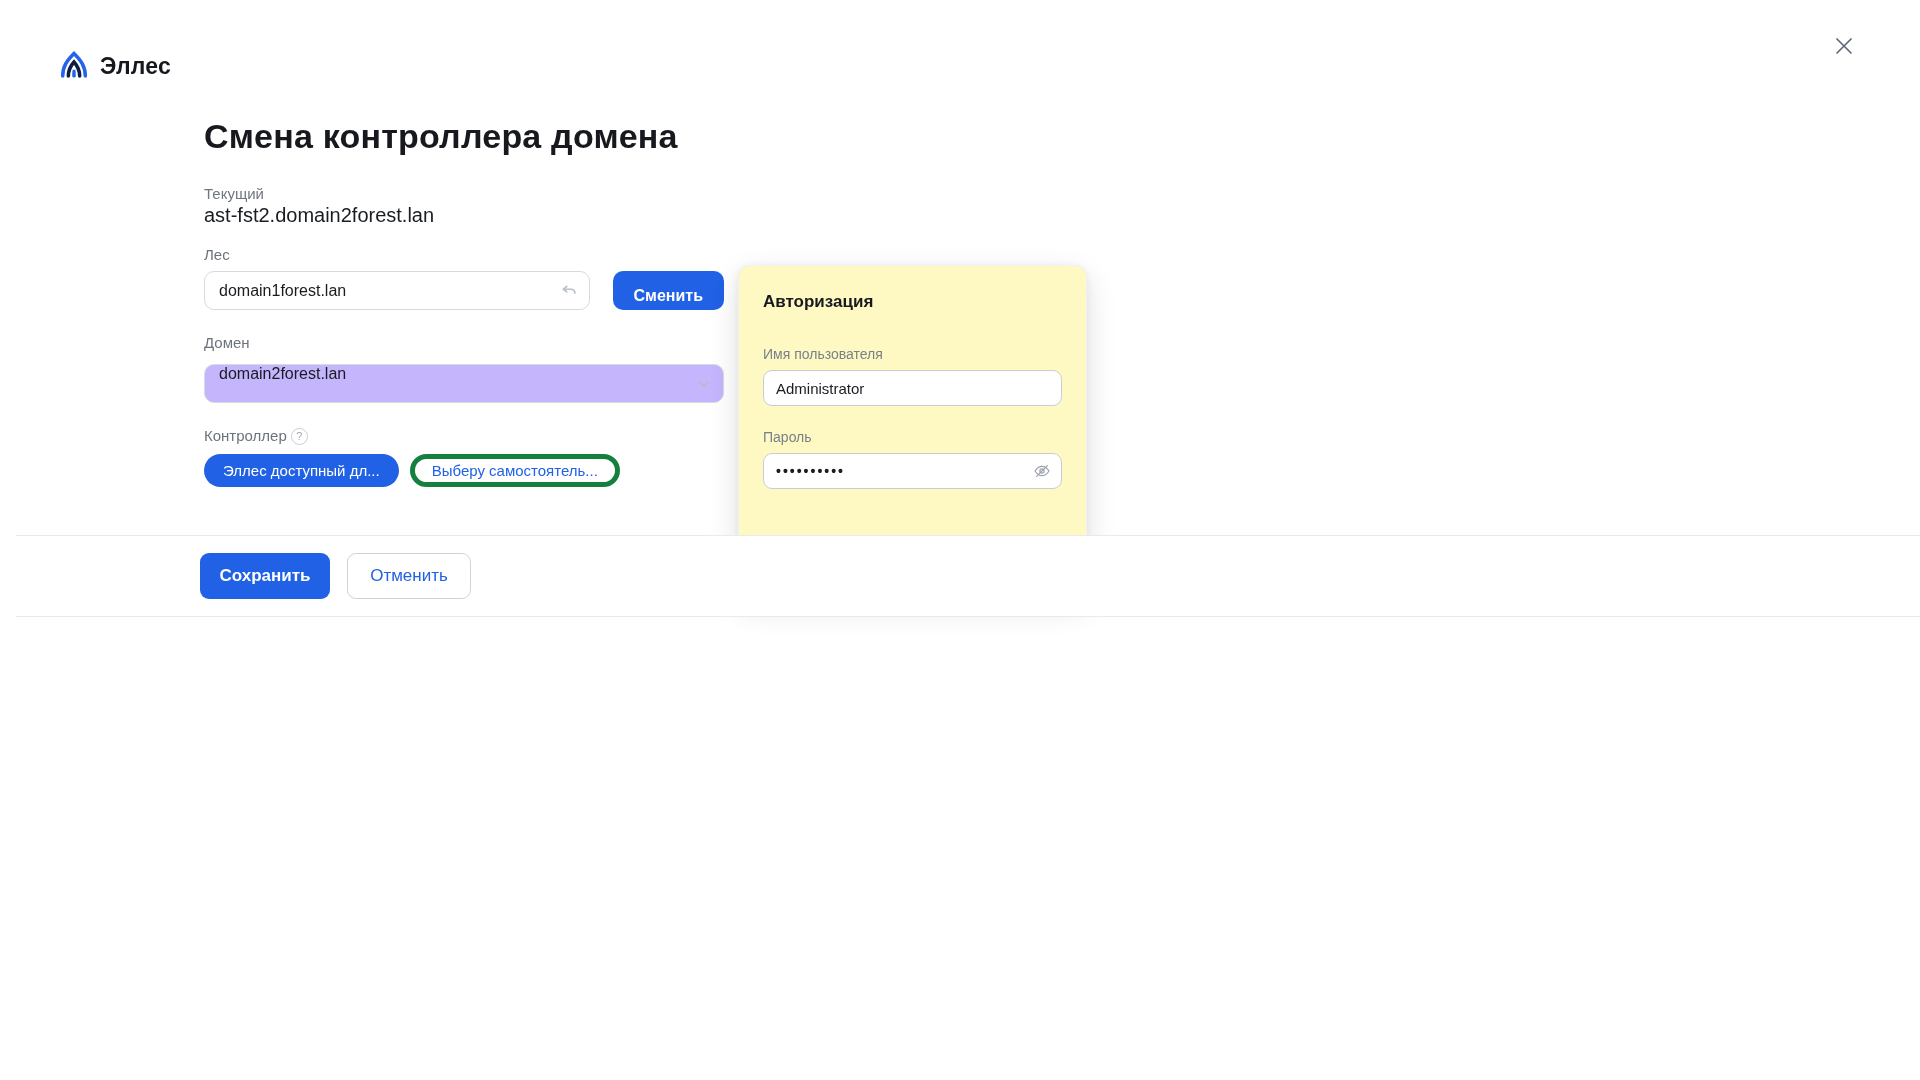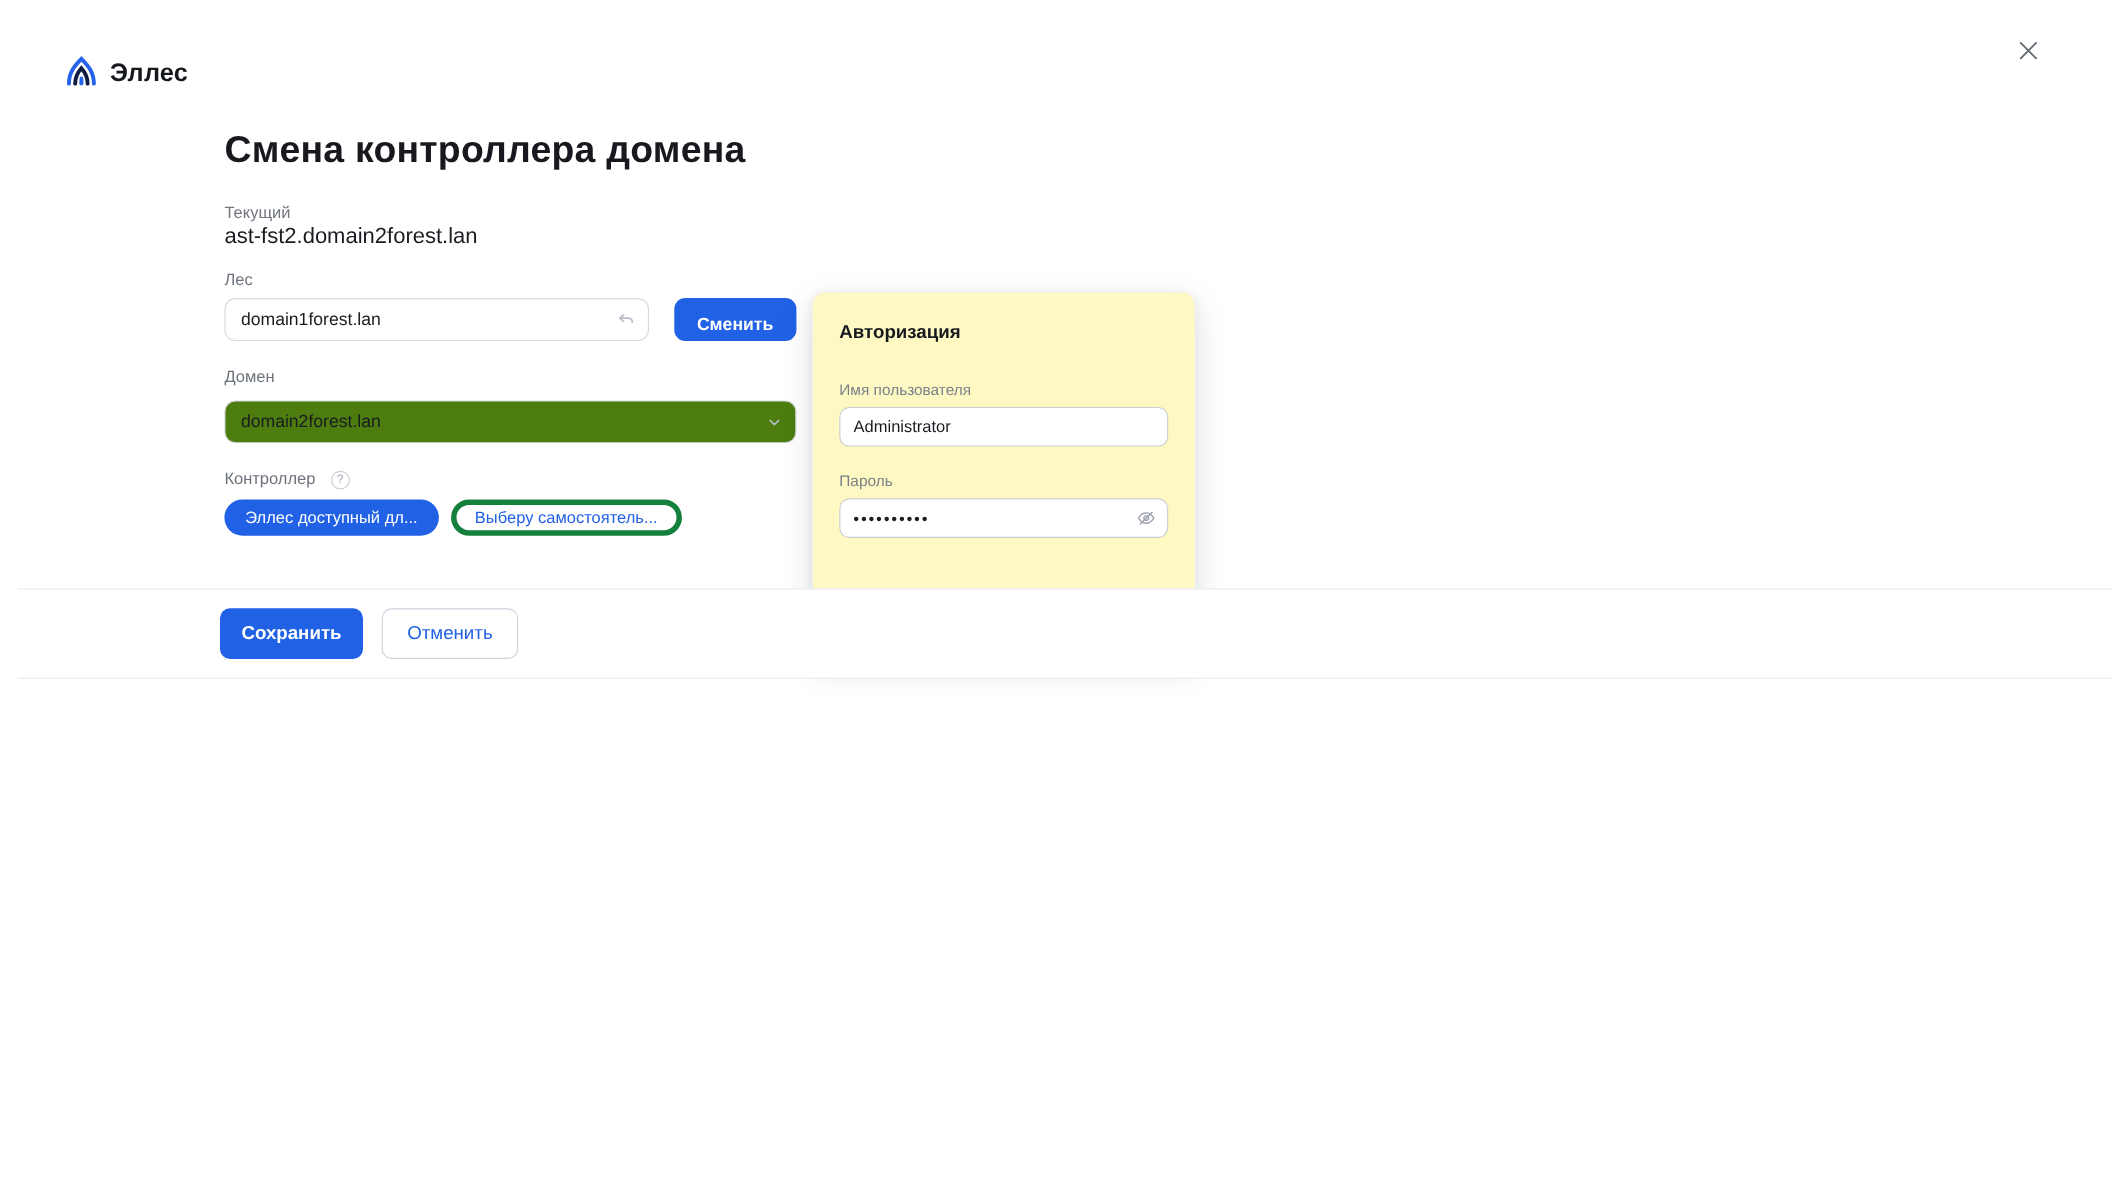--- a/index.html
+++ b/index.html
@@ -28,26 +28,26 @@
     padding:0 40px 0 14px; font-size:16px; color:#191c20; background:#fff; outline:none;
     font-family:"Liberation Sans","DejaVu Sans",sans-serif; }
   .undo-ic { position:absolute; right:11px; top:9px; }
 
   .btn-primary { height:39px; padding:16px 21px; background:#2061e5; color:#fff; border:none;
     border-radius:10px; font-size:16px; font-weight:700; cursor:pointer;
     font-family:"Liberation Sans","DejaVu Sans",sans-serif; }
 
   .select-wrap { position:relative; width:520px; margin-bottom:24px; }
   .select-box { width:100%; height:39px; border:1px solid #d7dade; border-radius:10px;
-    display:flex; align-items:center; padding:0 36px 0 14px; font-size:16px; color:#191c20;
-    background:#4d7c0f; cursor:pointer;margin-top:12px; }
+    display:flex; padding:0 36px 0 14px; font-size:16px; color:#191c20;
+    background:#c4b5fd; cursor:pointer;margin-top:12px; }
   .chev-ic { position:absolute; right:12px; top:12px; }
   .mt24 { margin-top:24px; }
 
-  .ctrl-label-row { display:flex; align-items:center; gap:14px; margin-bottom:9px; }
+  .ctrl-label-row { display:flex; align-items:center; gap:4px; margin-bottom:9px; }
   .help-badge { width:17px; height:17px; border:1px solid #c9ced5; border-radius:50%;
     font-size:11px; line-height:15px; color:#a2a8b1; text-align:center; display:inline-block; }
   .pills { display:flex; gap:11px; }
   .pill { height:33px; border-radius:17px; font-size:15px; display:flex; align-items:center;
     cursor:pointer; font-family:"Liberation Sans","DejaVu Sans",sans-serif; white-space:nowrap; }
   .pill-selected { background:#2061e5; color:#fff; border:none; padding:0 19px; font-weight:500; }
   .pill-outline { background:#fff; color:#2061e5; border:5px solid #15803d; padding:0 17px; }
 
   
   .popover { position:absolute; left:738px; top:265px; width:349px; height:333px; background:#fef9c3;

